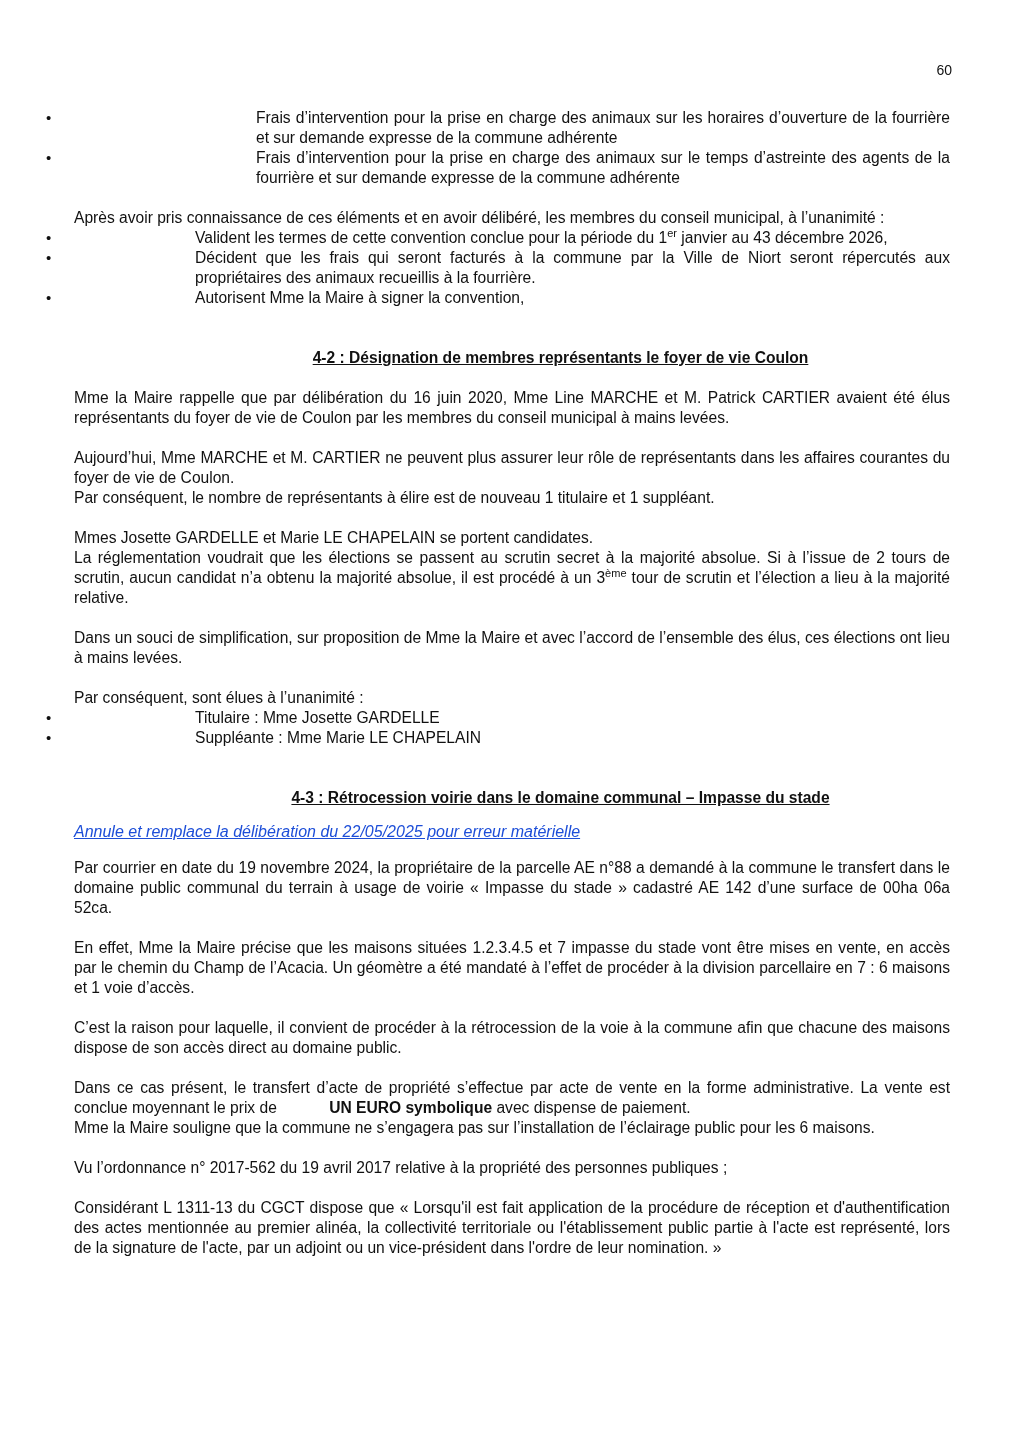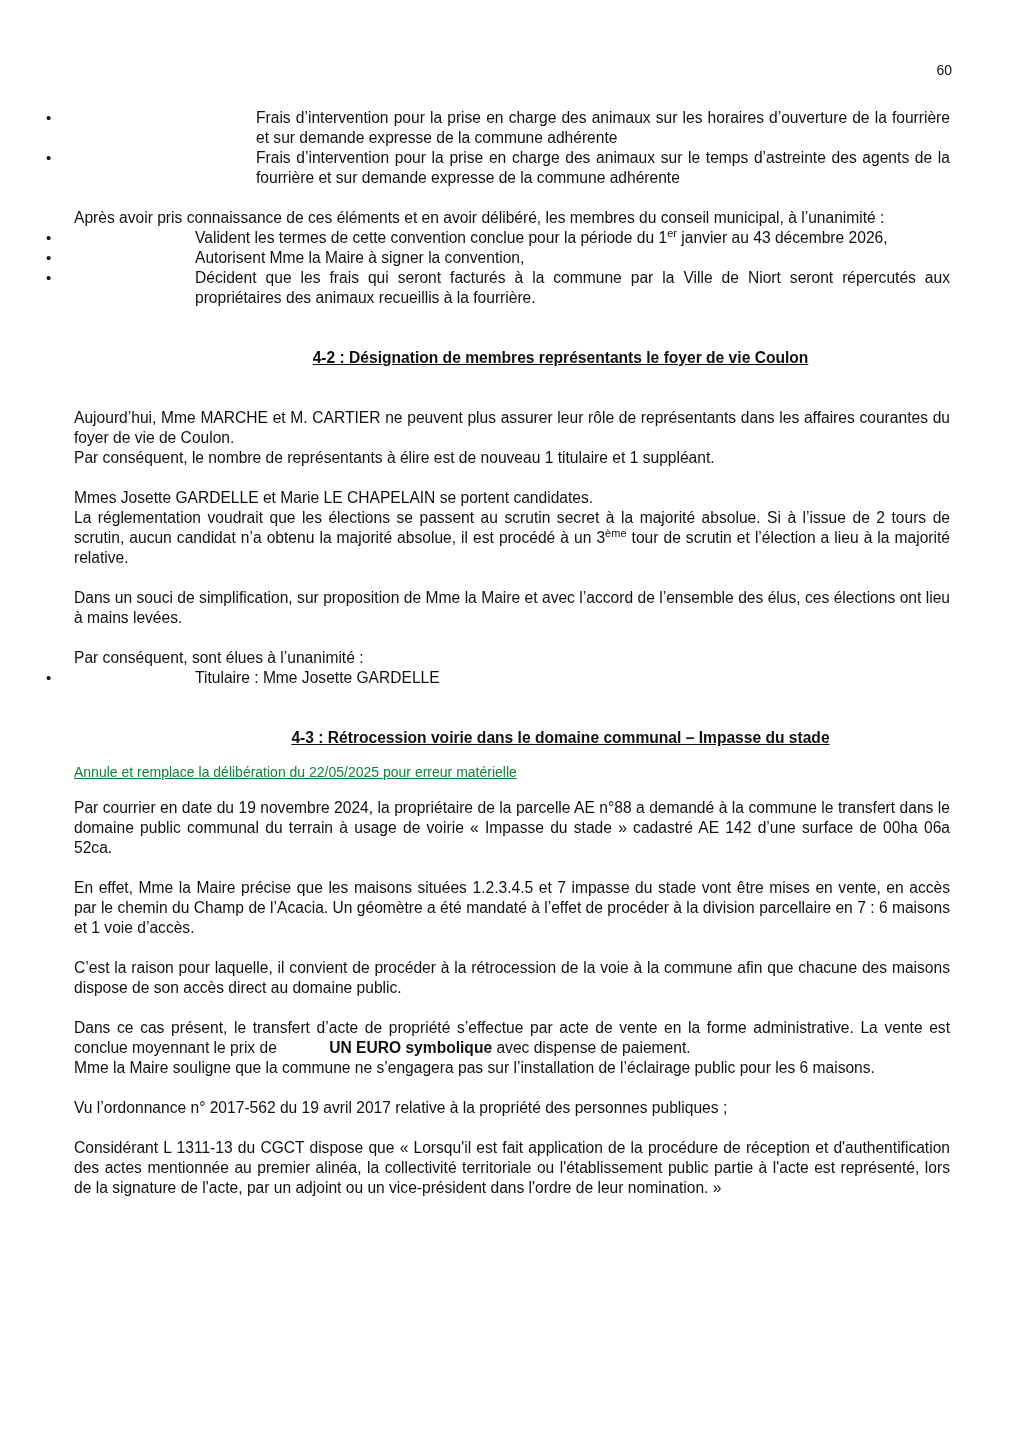--- a/index.html
+++ b/index.html
@@ -18,21 +18,21 @@
     ul.bullets li::before {
       content: "\2022"; position: absolute; left: -28px; top: 0; font-size: 15px;
     }
     .indent-1 { padding-left: 182px !important; }
     .indent-2 { padding-left: 121px !important; }
     .heading {
       margin-left: 97px; font-weight: bold; text-decoration: underline;
       line-height: 20px; font-size: 15.6px; text-align: center;
     }
     .note-red {
-      color: #15803d; text-decoration: underline; font-size: 14px;
+      color: #1d4ed8; font-style: italic; text-decoration: underline; font-size: 16px;
       line-height: 16px;
     }
     sup { font-size: 11px; line-height: 0; vertical-align: 6px; }
     b { font-weight: bold; margin-left: 48px; }
   </style>
 </head>
 <body>
 
 <div class="page-number">60</div>
 
@@ -41,40 +41,42 @@
   <ul class="bullets">
     <li class="indent-1">Frais d’intervention pour la prise en charge des animaux sur les horaires d’ouverture de la fourrière et sur demande expresse de la commune adhérente</li>
     <li class="indent-1">Frais d’intervention pour la prise en charge des animaux sur le temps d’astreinte des agents de la fourrière et sur demande expresse de la commune adhérente</li>
   </ul>
 
   <div class="gap"></div>
 
   <p>Après avoir pris connaissance de ces éléments et en avoir délibéré, les membres du conseil municipal, à l’unanimité :</p>
   <ul class="bullets">
     <li class="indent-2"><span>Valident les termes de cette convention conclue pour la période du 1</span><sup>er</sup><span> janvier au 43 décembre 2026,</span></li>
+    <li class="indent-2">Décident que les frais qui seront facturés à la commune par la Ville de Niort seront répercutés aux propriétaires des animaux recueillis à la fourrière.</li>
     <li class="indent-2">Autorisent Mme la Maire à signer la convention,</li>
-    <li class="indent-2">Décident que les frais qui seront facturés à la commune par la Ville de Niort seront répercutés aux propriétaires des animaux recueillis à la fourrière.</li>
   </ul>
 
   <div class="gap-lg"></div>
 
   <div class="heading">4-2 : Désignation de membres représentants le foyer de vie Coulon</div>
   <div class="gap"></div>
+  <p>Mme la Maire rappelle que par délibération du 16 juin 2020, Mme Line MARCHE et M. Patrick CARTIER avaient été élus représentants du foyer de vie de Coulon par les membres du conseil municipal à mains levées.</p>
   <div class="gap"></div>
   <p>Aujourd’hui, Mme MARCHE et M. CARTIER ne peuvent plus assurer leur rôle de représentants dans les affaires courantes du foyer de vie de Coulon.</p>
   <p>Par conséquent, le nombre de représentants à élire est de nouveau 1 titulaire et 1 suppléant.</p>
   <div class="gap"></div>
   <p>Mmes Josette GARDELLE et Marie LE CHAPELAIN se portent candidates.</p>
   <p><span>La réglementation voudrait que les élections se passent au scrutin secret à la majorité absolue. Si à l’issue de 2 tours de scrutin, aucun candidat n’a obtenu la majorité absolue, il est procédé à un 3</span><sup>ème</sup><span> tour de scrutin et l’élection a lieu à la majorité relative.</span></p>
   <div class="gap"></div>
   <p>Dans un souci de simplification, sur proposition de Mme la Maire et avec l’accord de l’ensemble des élus, ces élections ont lieu à mains levées.</p>
   <div class="gap"></div>
   <p>Par conséquent, sont élues à l’unanimité :</p>
   <ul class="bullets">
     <li class="indent-2">Titulaire : Mme Josette GARDELLE</li>
+    <li class="indent-2">Suppléante : Mme Marie LE CHAPELAIN</li>
   </ul>
 
   <div class="gap-lg"></div>
 
   <div class="heading">4-3 : Rétrocession voirie dans le domaine communal – Impasse du stade</div>
   <div style="height:16px"></div>
   <div class="note-red">Annule et remplace la délibération du 22/05/2025 pour erreur matérielle</div>
   <div style="height:18px"></div>
   <p>Par courrier en date du 19 novembre 2024, la propriétaire de la parcelle AE n°88 a demandé à la commune le transfert dans le domaine public communal du terrain à usage de voirie « Impasse du stade » cadastré AE 142 d’une surface de 00ha 06a 52ca.</p>
   <div class="gap"></div>

